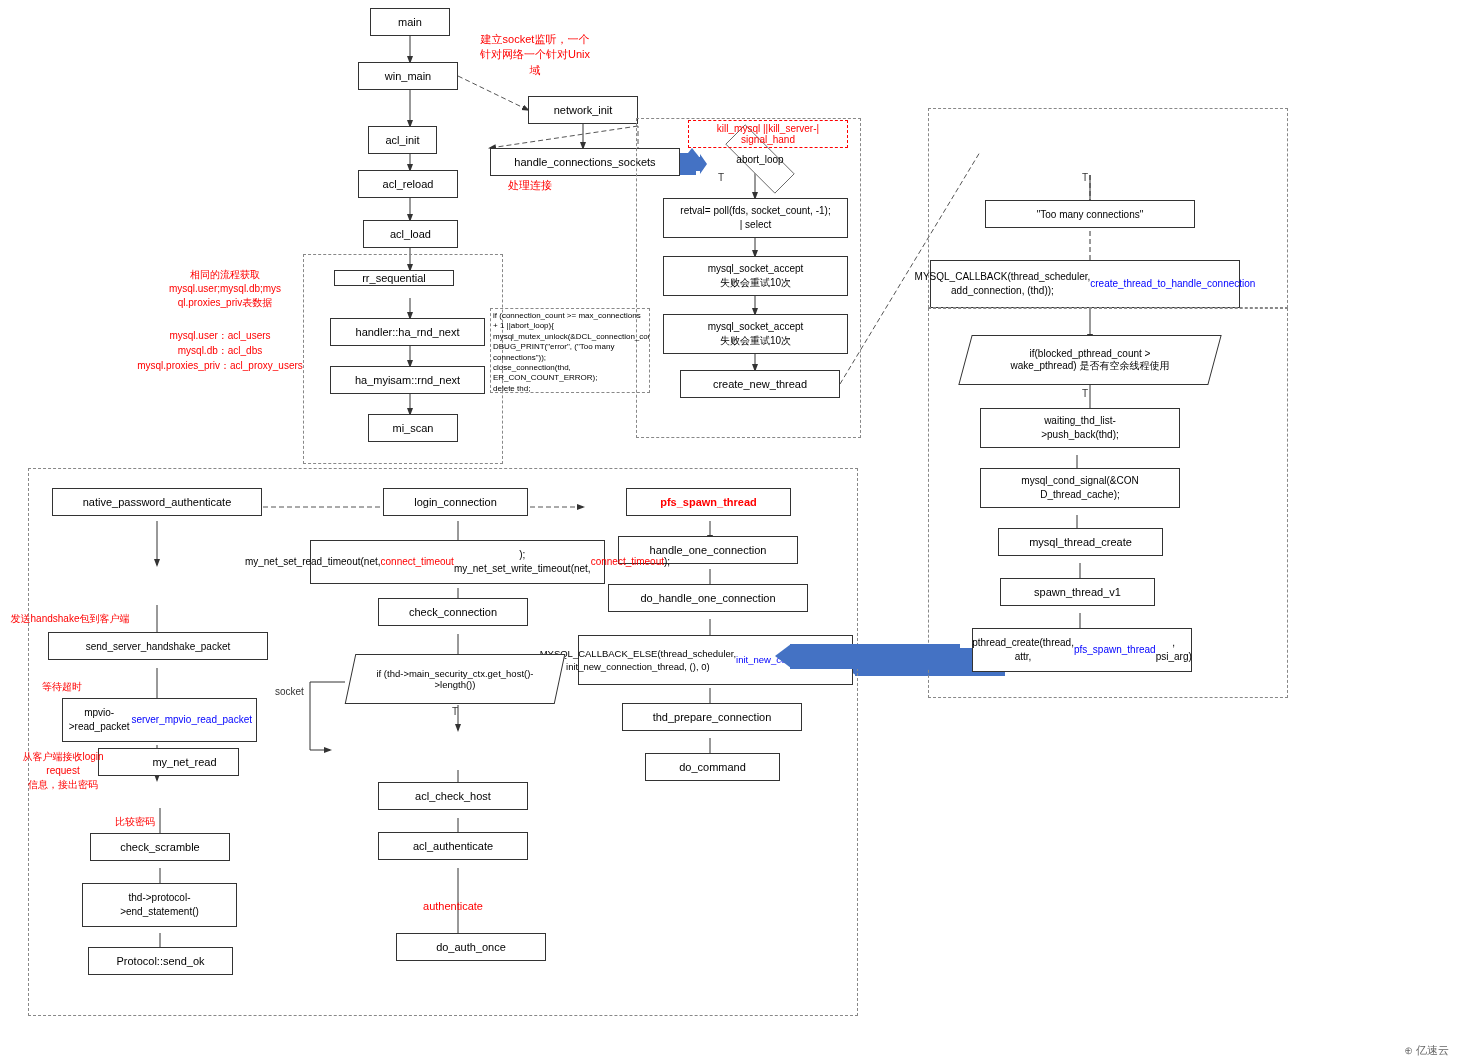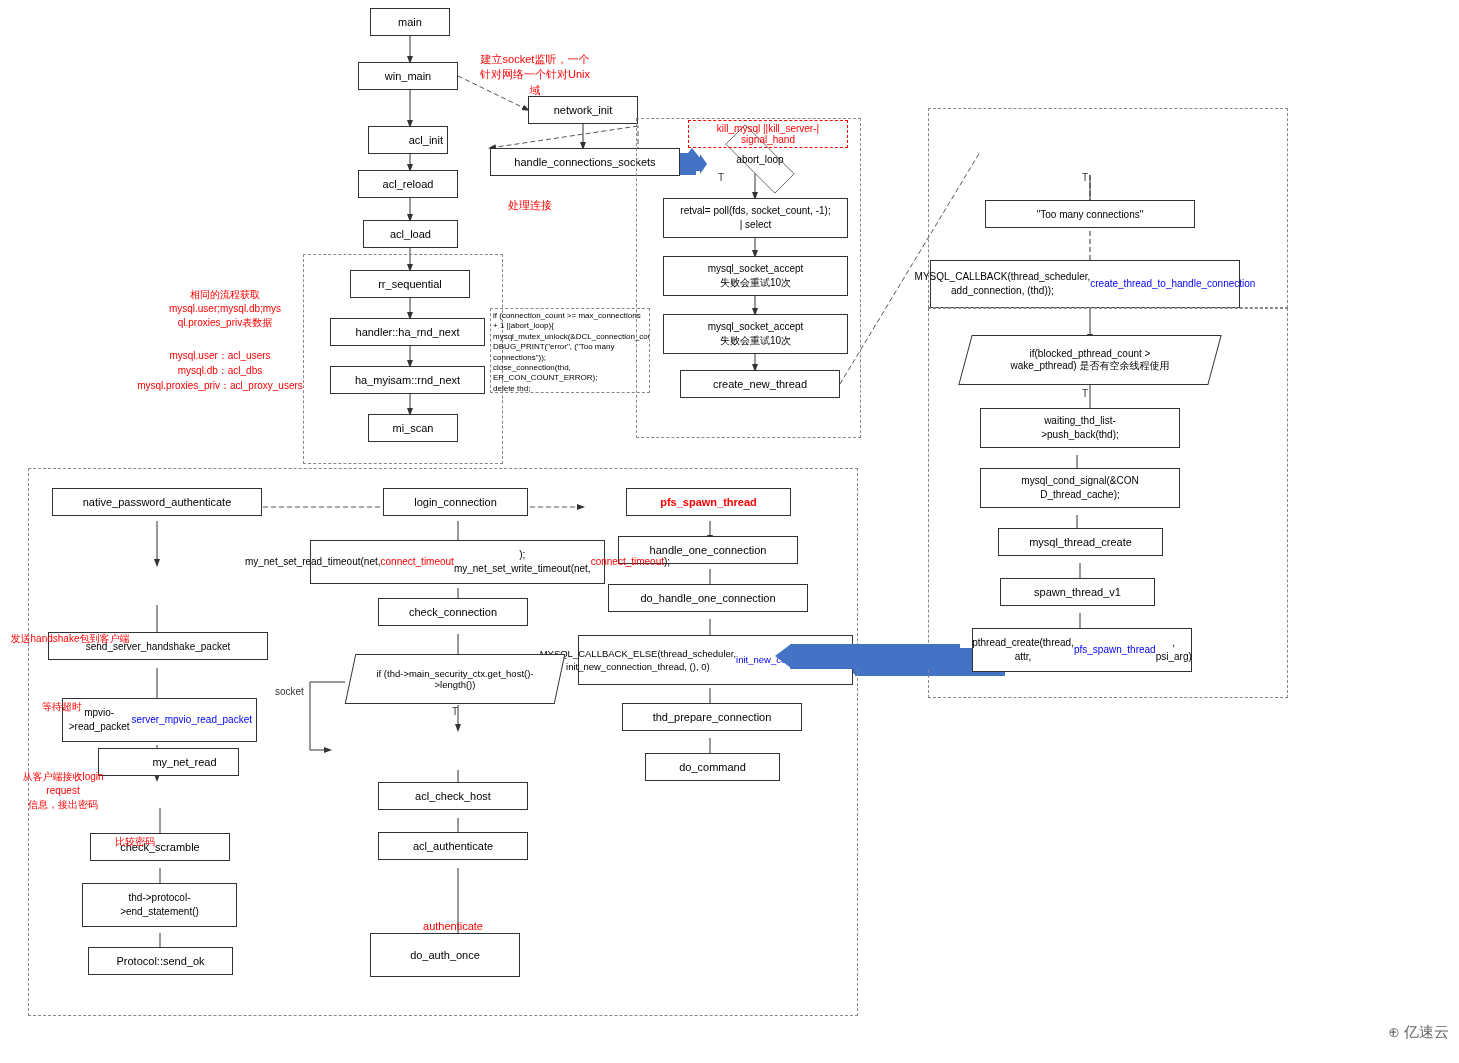--- a/index.html
+++ b/index.html
@@ -27,32 +27,31 @@
       align-items: center;
       justify-content: center;
       font-size: 11px;
       padding: 2px 4px;
     }
     .annotation {
       position: absolute;
       color: red;
       font-size: 11px;
       text-align: center;
-      margin-top: 20px;
     }
     .dashed-rect {
       position: absolute;
       border: 1px dashed #888;
       background: transparent;
     }
     .watermark {
       position: absolute;
-      bottom: 21px;
+      bottom: 5px;
       right: 10px;
-      font-size: 15px;
+      font-size: 11px;
       color: #666;
     }
     svg.arrows {
       position: absolute;
       top: 0;
       left: 0;
       width: 1459px;
       height: 1063px;
       pointer-events: none;
     }
@@ -173,33 +172,33 @@
   </div>
 
   <div class="box" style="left:370px; top:8px; width:80px; height:28px;">
     <span>main</span>
   </div>
 
   <div class="box" style="left:358px; top:62px; width:100px; height:28px;">
     <span>win_main</span>
   </div>
 
-  <div class="box" style="left:368px; top:126px; width:80px; height:28px;justify-content:flex-end;">
+  <div class="box" style="left:368px; top:126px; width:69px; height:28px;">
     <span>acl_init</span>
   </div>
 
   <div class="box" style="left:358px; top:170px; width:100px; height:28px;">
     <span>acl_reload</span>
   </div>
 
   <div class="box" style="left:363px; top:220px; width:95px; height:28px;">
     <span>acl_load</span>
   </div>
 
-  <div class="box" style="left:350px; top:270px; width:120px; height:28px;">
+  <div class="box" style="left:334px; top:270px; width:120px; height:16px;">
     <span>rr_sequential</span>
   </div>
 
   <div class="box" style="left:330px; top:318px; width:155px; height:28px;">
     <span>handler::ha_rnd_next</span>
   </div>
 
   <div class="box" style="left:330px; top:366px; width:155px; height:28px;">
     <span>ha_myisam::rnd_next</span>
   </div>
@@ -314,21 +313,21 @@
 
 
   <div class="box" style="left:378px; top:782px; width:150px; height:28px;">
     acl_check_host
   </div>
 
   <div class="box" style="left:378px; top:832px; width:150px; height:28px;">
     acl_authenticate
   </div>
 
-  <div class="box" style="left:370px; top:933px; width:150px; height:44px;">
+  <div class="box" style="left:396px; top:933px; width:150px; height:28px;">
     do_auth_once
   </div>
 
   <div class="box" style="left:52px; top:488px; width:210px; height:28px;">
     native_password_authenticate
   </div>
 
 
   <div class="box" style="left:48px; top:632px; width:220px; height:28px; font-size:10px;">
     send_server_handshake_packet

